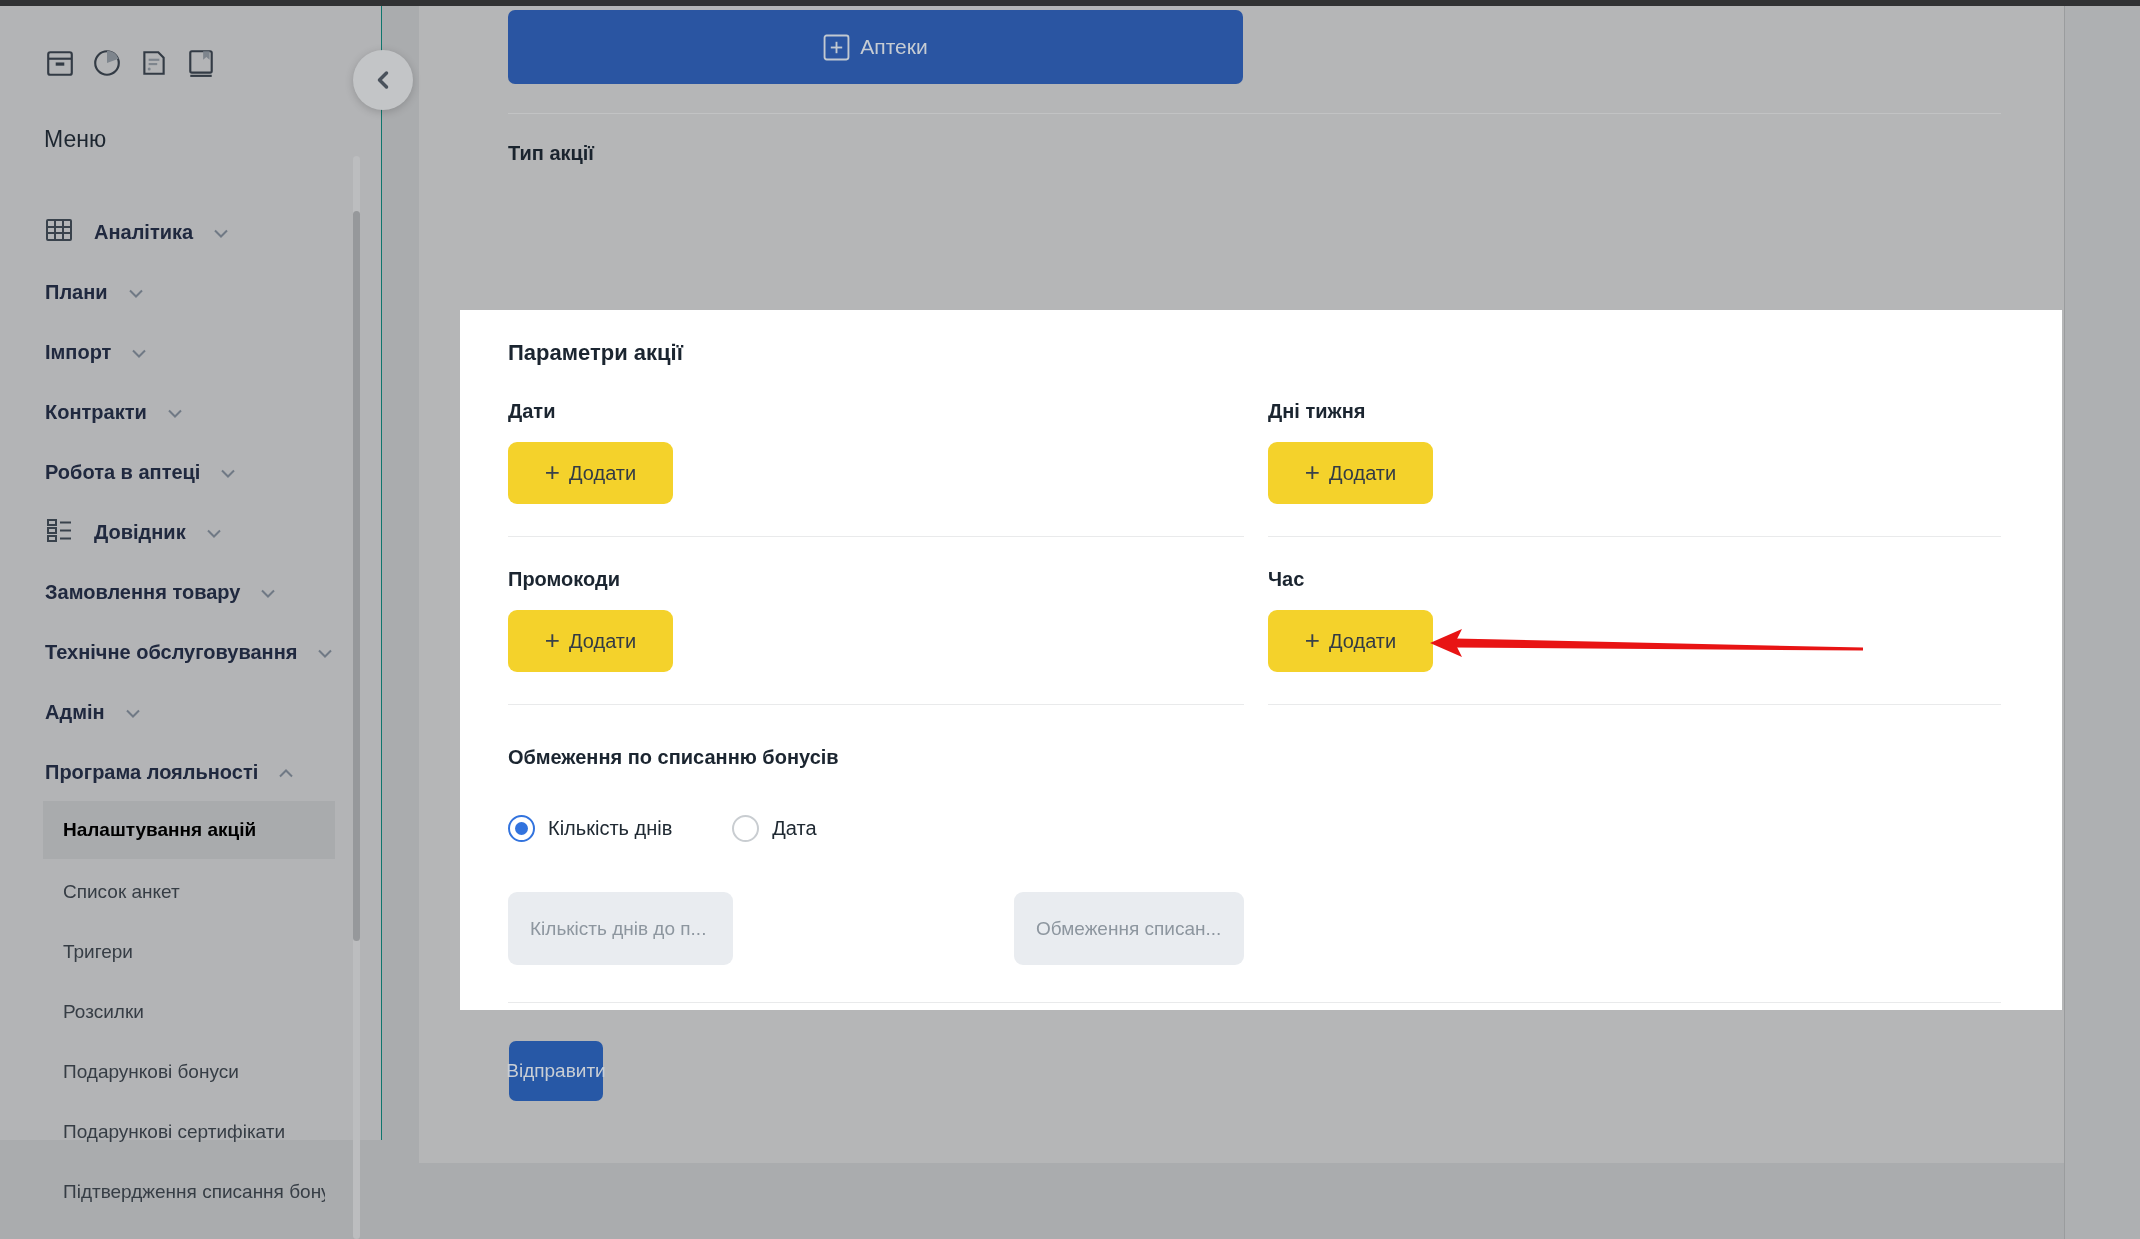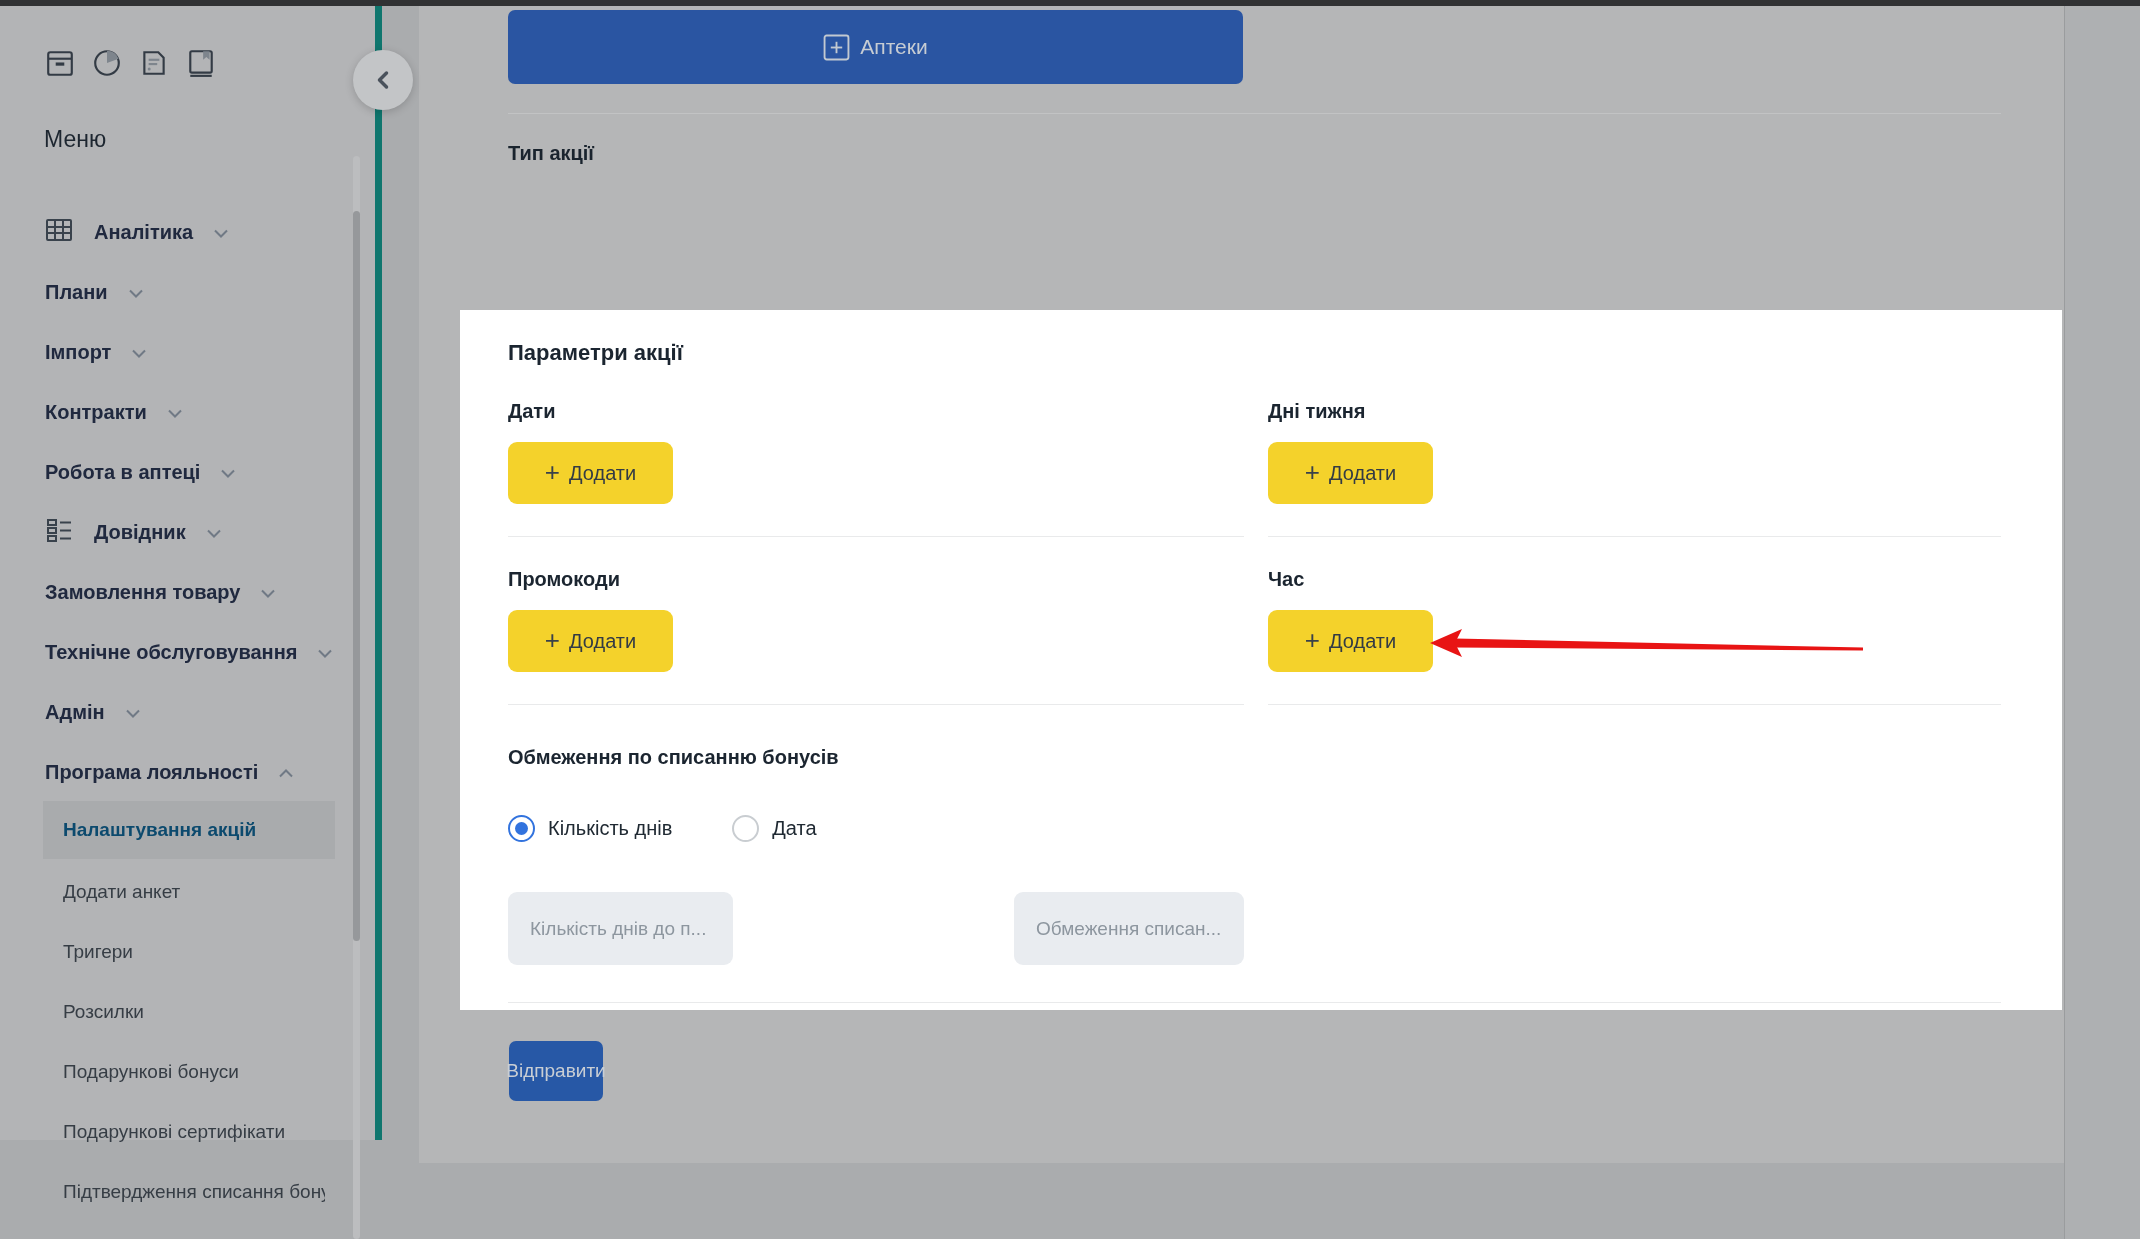--- a/index.html
+++ b/index.html
@@ -5,34 +5,34 @@
   * { margin:0; padding:0; box-sizing:border-box; }
   html,body { width:2140px; height:1239px; }
   body { font-family:"Liberation Sans", sans-serif; background:#aaacae; }
   #root { position:relative; width:2140px; height:1239px; overflow:hidden; background:#aaacae; }
 
   
   .top-strip { position:absolute; left:0; top:0; width:2140px; height:6px; background:#313234; }
 
   
   .sidebar { position:absolute; left:0; top:6px; width:382px; height:1134px;
-             background:#b3b4b6; border-right:7px solid #0f766e; }
+             background:#b3b4b6; border-right:1px solid #0f766e; }
   .sidebar-icons { position:absolute; left:45px; top:42px; display:flex; gap:17px; }
   .sidebar-icons svg { display:block; }
   .menu-title { position:absolute; left:44px; top:120px; font-size:23px; font-weight:500; color:#1d2630; }
 
   .nav-item { position:absolute; left:45px; height:60px; display:flex; align-items:center; gap:21px; cursor:pointer; }
   .nav-item .lbl { font-size:20px; font-weight:700; color:#20293４; color:#20293f; white-space:nowrap; }
   .nav-item svg.chev { margin-top:3px; }
 
   .subnav-item { position:absolute; left:43px; width:292px; height:58px; display:flex; align-items:center;
                  padding-left:20px; cursor:pointer; }
   .subnav-item .lbl { font-size:19px; font-weight:400; color:#363d45; white-space:nowrap; overflow:hidden; max-width:262px; }
   .subnav-item.active { background:#a9abad; }
-  .subnav-item.active .lbl { color:#0c4a6e; font-weight:700; }
+  .subnav-item.active .lbl { color:#000000; font-weight:700; }
 
   .side-scroll-track { position:absolute; left:353px; top:150px; width:7px; height:1083px; background:#bcbdbf; border-radius:4px; }
   .side-scroll-thumb { position:absolute; left:353px; top:205px; width:7px; height:730px; background:#96989b; border-radius:4px; }
 
   .collapse-btn { position:absolute; left:353px; top:50px; width:60px; height:60px; border-radius:50%;
                   background:#c3c5c7; box-shadow:0 2px 8px rgba(0,0,0,.18); display:flex; align-items:center;
                   justify-content:center; cursor:pointer; z-index:5; }
 
   
   .main-panel { position:absolute; left:419px; top:6px; width:1645px; height:1157px; background:#b5b6b7; }
@@ -210,21 +210,21 @@
       <span class="lbl">Програма лояльності</span>
       <svg class="chev" width="14" height="9" viewBox="0 0 14 9" fill="none" stroke="#707985" stroke-width="2">
           <polyline points="1,7.5 7,1.5 13,7.5"></polyline>
         </svg>
     </div>
 
     <div class="subnav-item active" style="top:795px">
       <span class="lbl">Налаштування акцій</span>
     </div>
     <div class="subnav-item" style="top:857px">
-      <span class="lbl">Додати анкет</span>
+      <span class="lbl">Список анкет</span>
     </div>
     <div class="subnav-item" style="top:977px">
       <span class="lbl">Розсилки</span>
     </div>
     <div class="subnav-item" style="top:917px">
       <span class="lbl">Тригери</span>
     </div>
     <div class="subnav-item" style="top:1037px">
       <span class="lbl">Подарункові бонуси</span>
     </div>

